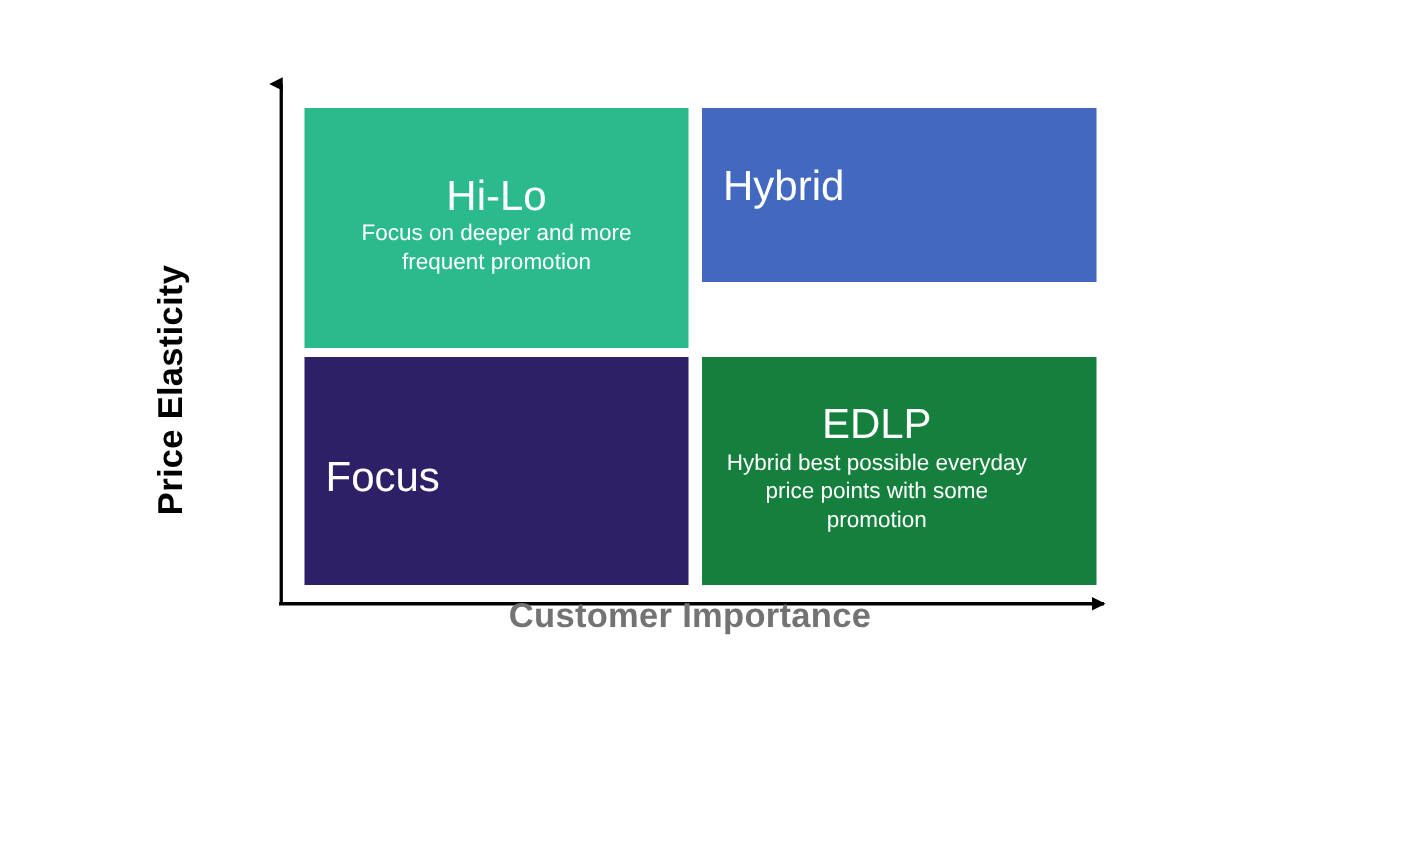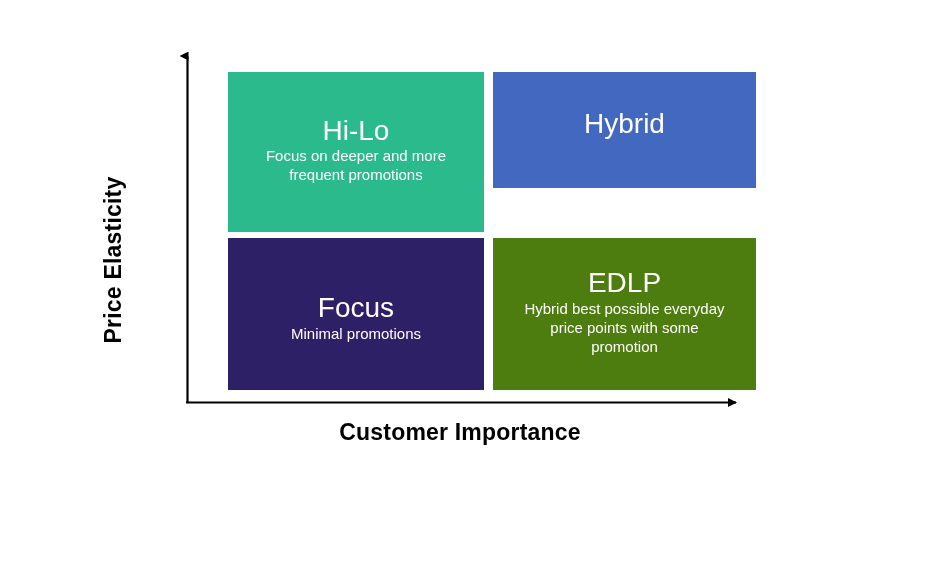--- a/index.html
+++ b/index.html
@@ -44,49 +44,48 @@
     font-size: 23px;
     font-weight: 700;
     letter-spacing: 0.2px;
     color: #000000;
     white-space: nowrap;
   }
 
   .x-axis-title {
     position: absolute;
     left: 187px;
-    top: 419px;
+    top: 397px;
     width: 546px;
     text-align: center;
     font-size: 23px;
     font-weight: 700;
     letter-spacing: 0.2px;
-    color: #000000;
+    color: #737373;
   }
 
   
   #quadrants {
     position: absolute;
     left: 203px;
     top: 72px;
     width: 528px;
     height: 318px;
   }
 
   .quad {
     position: absolute;
     box-sizing: border-box;
     display: flex;
     flex-direction: column;
     justify-content: center;
-    align-items: center;
+    align-items: flex-start;
     padding: 6px 14px;
     color: #ffffff;
     text-align: center;
-    margin-left: 25px;
   }
 
   .quad-tl { left: 0px;   top: 0px;   width: 256px; height: 160px; }
   .quad-tr { left: 265px; top: 0px;   width: 263px; height: 116px; }
   .quad-bl { left: 0px;   top: 166px; width: 256px; height: 152px; }
   .quad-br { left: 265px; top: 166px; width: 263px; height: 152px; }
 
   .quad-title {
     font-size: 28px;
     font-weight: 400;
@@ -132,38 +131,37 @@
 
   <div class="y-axis-title">Price Elasticity</div>
 
   <div class="x-axis-title">Customer Importance</div>
 
   <div id="quadrants">
 
     <div class="quad quad-tl" style="background:#2BBA8C;">
       <div class="quad-stack">
         <p class="quad-title">Hi-Lo</p>
-        <p class="quad-desc">Focus on deeper and more frequent promotions</p>
+        <p class="quad-desc">Focus on deeper and more frequent promotion</p>
       </div>
     </div>
 
     <div class="quad quad-tr" style="background:#4268C0;">
       <div class="quad-stack">
         <p class="quad-title">Hybrid</p>
       </div>
     </div>
 
     <div class="quad quad-bl" style="background:#2E2066;">
       <div class="quad-stack">
         <p class="quad-title">Focus</p>
-        <p class="quad-desc">Minimal promotions</p>
       </div>
     </div>
 
-    <div class="quad quad-br" style="background:#4d7c0f;">
+    <div class="quad quad-br" style="background:#15803d;">
       <div class="quad-stack">
         <p class="quad-title">EDLP</p>
         <p class="quad-desc" style="max-width:205px;">Hybrid best possible everyday price points with some promotion</p>
       </div>
     </div>
 
   </div>
 </div>
 
 </body></html>

